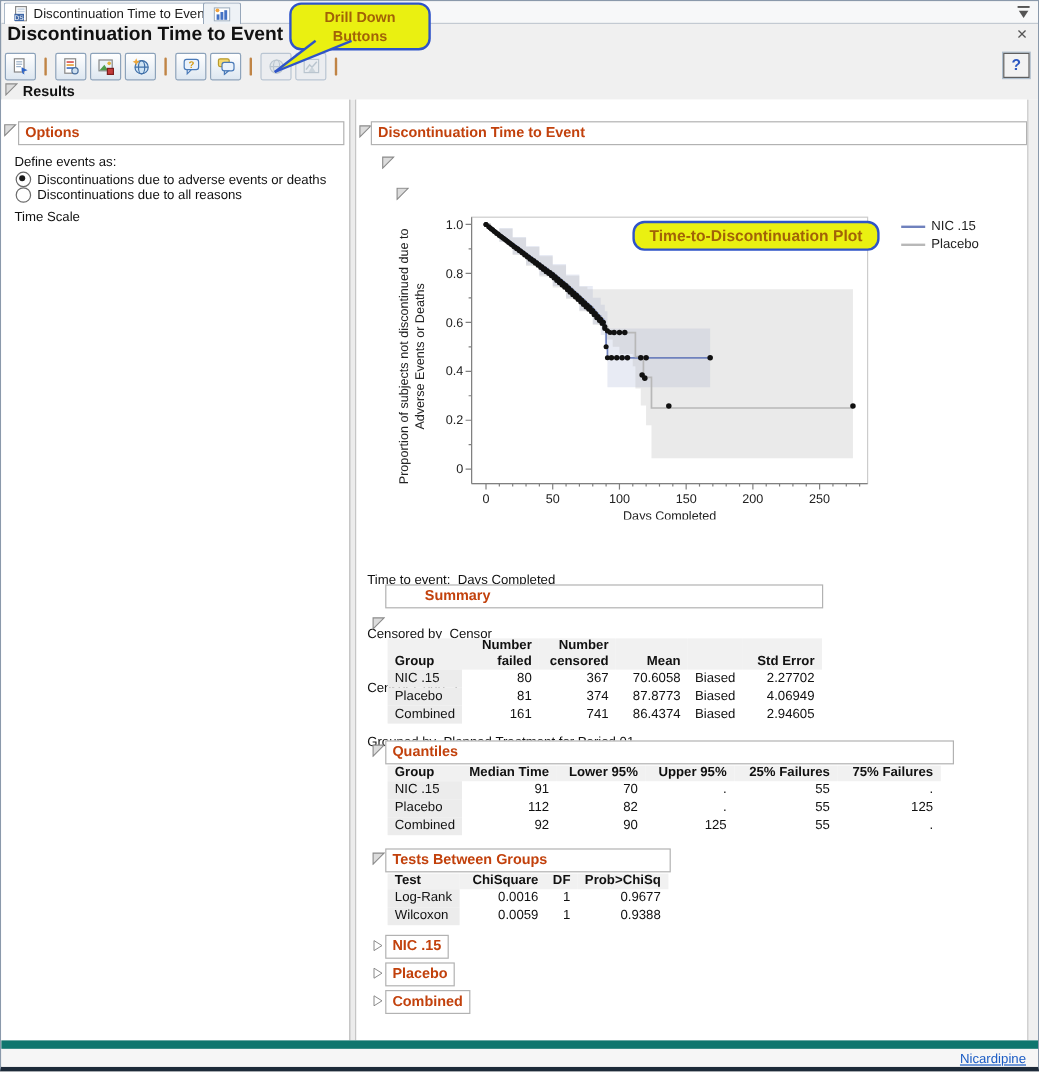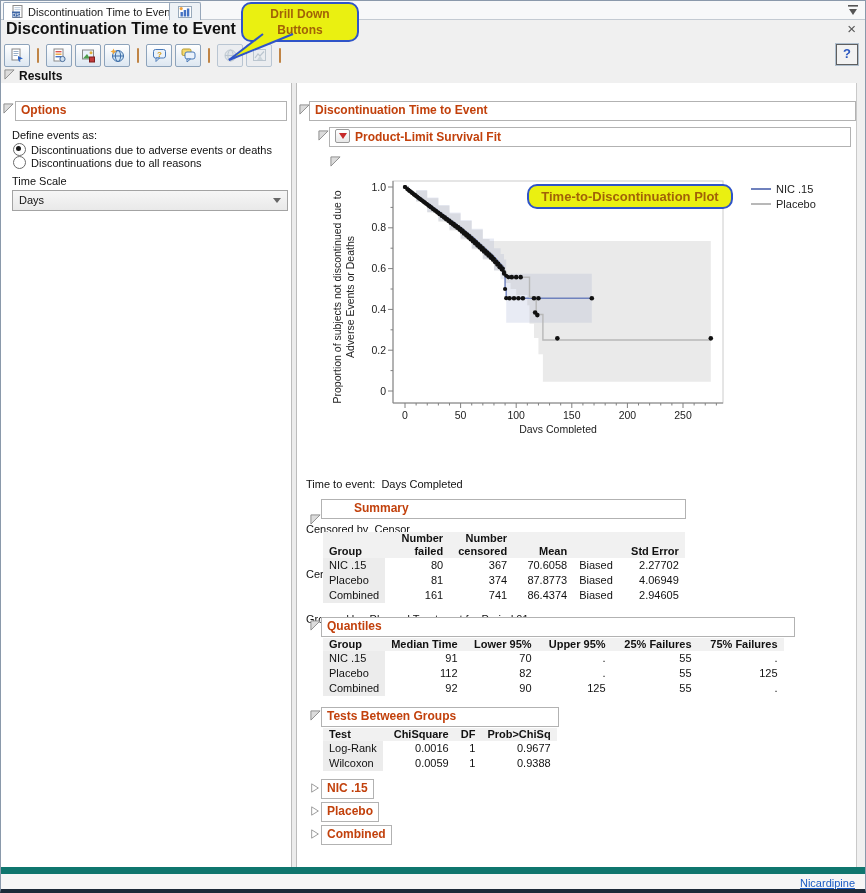--- a/index.html
+++ b/index.html
@@ -202,43 +202,34 @@
       <div class="smalltext" style="position:absolute;left:11px;top:46px;">Define events as:</div>
       <div class="radio-row" style="left:12px;top:60px;">
         <span class="rdot sel"></span>
         <span>Discontinuations due to adverse events or deaths</span>
       </div>
       <div class="radio-row" style="left:12px;top:73px;">
         <span class="rdot"></span>
         <span>Discontinuations due to all reasons</span>
       </div>
       <div class="smalltext" style="position:absolute;left:11px;top:92px;">Time Scale</div>
-      <div class="dropdown" style="left:11px;top:107px;">
-        <span>Days</span>
-        <span class="dd-arrow"></span>
-      </div>
     </div>
 
     <div class="divider"></div>
 
     <div class="rightpanel">
 
       <svg class="mk omk" style="left:2px;top:21px;" width="11" height="11" viewBox="0 0 12 12">
           <polygon points="1,1 11,1 1,11" fill="#dcdcdc" stroke="#8a8a8a"></polygon>
         </svg>
       <div class="obox" style="left:12px;top:18px;width:535px;">Discontinuation Time to Event</div>
 
       <svg class="mk omk" style="left:21px;top:47px;" width="11" height="11" viewBox="0 0 12 12">
           <polygon points="1,1 11,1 1,11" fill="#dcdcdc" stroke="#8a8a8a"></polygon>
         </svg>
-      <div class="obox" style="left:32px;top:44px;width:510px;">
-        <span class="redtri"><svg width="8" height="6" viewBox="0 0 8 6">
-              <polygon points="0,0 8,0 4,6" fill="#c62828"></polygon>
-            </svg></span><span>Product-Limit Survival Fit</span>
-      </div>
 
       <svg class="mk omk" style="left:33px;top:73px;" width="11" height="11" viewBox="0 0 12 12">
           <polygon points="1,1 11,1 1,11" fill="#dcdcdc" stroke="#8a8a8a"></polygon>
         </svg>
 
       <div class="plotwrap">
         <div class="ylab">
             <div class="ylab-inner">Proportion of subjects not discontinued due to Adverse Events or Deaths</div>
           </div>
         <svg id="plot-svg" class="plotsvg" width="390" height="258" style="font: 10.5px &quot;Liberation Sans&quot;, sans-serif;">
@@ -428,21 +419,21 @@
       <div class="notes">
         <div>Time to event:  Days Completed</div>
         <div>Censored by  Censor</div>
         <div>Censor Code  1</div>
         <div>Grouped by  Planned Treatment for Period 01</div>
       </div>
 
       <svg class="mk omk" style="left:13px;top:431px;" width="11" height="11" viewBox="0 0 12 12">
           <polygon points="1,1 11,1 1,11" fill="#dcdcdc" stroke="#8a8a8a"></polygon>
         </svg>
-      <div class="obox" style="left:24px;top:416px;width:326px;padding-left:32px;">Summary</div>
+      <div class="obox" style="left:24px;top:404px;width:326px;padding-left:32px;">Summary</div>
       <table class="jmp-table tbl-summary" style="left:26px;top:449px;">
           <thead>
             <tr>
               <th class="al">Group</th>
               <th class="ar">Number failed</th>
               <th class="ar">Number censored</th>
               <th class="ar">Mean</th>
               <th class="al"></th>
               <th class="ar">Std Error</th>
             </tr>

